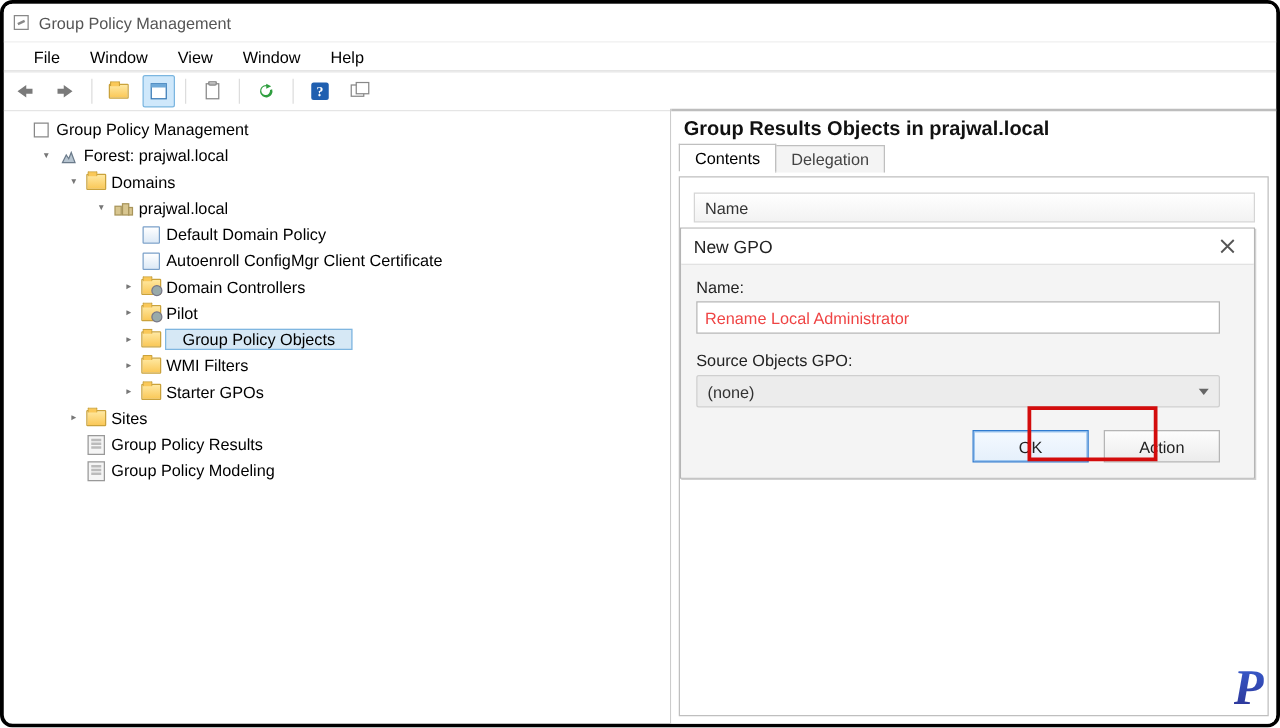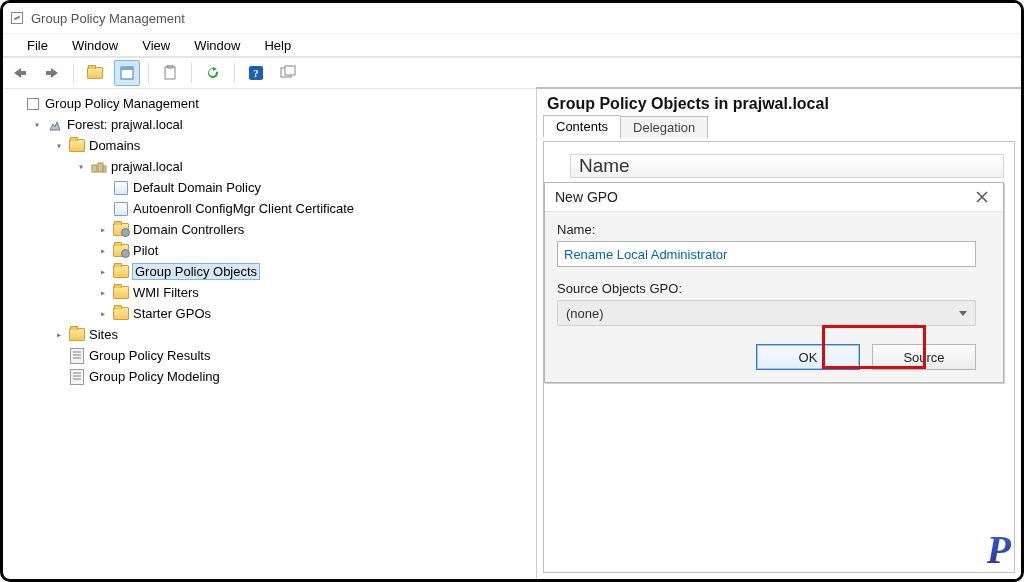--- a/index.html
+++ b/index.html
@@ -24,38 +24,38 @@
   .tree li{white-space:nowrap}
   .row{display:flex;align-items:center;height:21px;gap:4px}
   .toggle{width:12px;text-align:center;color:#777;font-size:10px;font-family:Consolas,monospace}
   .ticonsm{width:16px;height:16px;display:inline-flex;align-items:center;justify-content:center;flex:0 0 16px}
   .folder{width:15px;height:11px;background:linear-gradient(#ffe8a0,#fac858);border:1px solid #caa23b;border-radius:1px;position:relative}
   .folder:before{content:"";position:absolute;top:-3px;left:0;width:6px;height:3px;background:#fac858;border:1px solid #caa23b;border-bottom:none;border-radius:1px 1px 0 0}
   .folder.gear:after{content:"";position:absolute;right:-2px;bottom:-2px;width:7px;height:7px;border-radius:50%;background:#9aa;border:1px solid #778}
   .scroll{width:12px;height:12px;border:1px solid #7aa0c9;background:linear-gradient(#fff,#dce9f6);border-radius:1px}
   .doc{width:12px;height:14px;border:1px solid #999;background:#f5f5f5;position:relative}
   .doc:after{content:"";position:absolute;left:2px;top:2px;right:2px;height:2px;background:#bbb;box-shadow:0 3px 0 #bbb,0 6px 0 #bbb}
-  .lbl.selected{background:#d6e8f5;border:1px solid #7fb6e0;padding:0 2px;margin-left:-1px}
+  .lbl.selected{background:#d6e8f5;border:1px solid #7fb6e0;padding:0 13px;margin-left:-1px}
   .right-head{padding:6px 8px 2px 10px;font-size:16px;font-weight:bold;color:#111}
   .tabs{display:flex;align-items:flex-start;padding-left:6px;height:26px}
   .tab{padding:3px 12px;border:1px solid #bfbfbf;border-bottom:none;background:#fff;font-size:13px;margin-right:-1px;position:relative}
   .tab.inactive{background:#f4f4f4;color:#444;top:1px}
   .tab.activeT{background:#fff;top:0;z-index:2}
   .tabpanel{border:1px solid #bfbfbf;margin:0 6px 6px 6px;flex:1;background:#fff;position:relative}
-  .list-hdr{position:absolute;left:26px;right:10px;top:12px;height:22px;border:1px solid #d5d5d5;background:linear-gradient(#fff,#f2f2f2);display:flex;align-items:center;padding:0 8px;font-size:19px;color:#333}
+  .list-hdr{position:absolute;left:11px;right:10px;top:12px;height:22px;border:1px solid #d5d5d5;background:linear-gradient(#fff,#f2f2f2);display:flex;align-items:center;padding:0 8px;font-size:13px;color:#333}
   .dialog{position:absolute;left:0;right:10px;top:40px;background:#fff;border:1px solid #b5b5b5;box-shadow:1px 1px 0 #d0d0d0}
   .dlg-title{display:flex;align-items:center;justify-content:space-between;height:28px;padding:0 10px;background:#fff;font-size:14px;color:#222}
   .dlg-title .x{width:22px;height:22px;display:flex;align-items:center;justify-content:center;color:#555;font-size:15px}
   .dlg-body{background:#f4f4f4;border-top:1px solid #e2e2e2;padding:10px 27px 12px 12px}
   .fld-label{font-size:13px;color:#222;margin-bottom:4px}
-  .fld-input{width:100%;box-sizing:border-box;height:26px;border:1px solid #b5b5b5;padding:0 6px;font-family:inherit;font-size:13px;background:#fff;color:#0369a1}
+  .fld-input{width:100%;box-sizing:border-box;height:26px;border:1px solid #b5b5b5;padding:0 6px;font-family:inherit;font-size:13px;background:#fff;color:#ef4444}
   .fld-select{width:100%;box-sizing:border-box;height:26px;border:1px solid #cfcfcf;background:#ececec;border-radius:2px;display:flex;align-items:center;justify-content:space-between;padding:0 8px;color:#333;font-size:13px}
   .caret{width:0;height:0;border-left:4px solid transparent;border-right:4px solid transparent;border-top:5px solid #666}
   .btnrow{display:flex;justify-content:flex-end;gap:12px;margin-top:18px}
-  .btn{width:104px;height:26px;border:1px solid #b5b5b5;background:linear-gradient(#fdfdfd,#ececec);font-family:inherit;font-size:13px;color:#222}
+  .btn{width:93px;height:26px;border:1px solid #b5b5b5;background:linear-gradient(#fdfdfd,#ececec);font-family:inherit;font-size:13px;color:#222}
   .btn.primary{border:1px solid #2f7bd0;box-shadow:inset 0 0 0 1px #9cc5ef;background:linear-gradient(#f4f9ff,#e5f0fb)}
   .hl{position:absolute;border:3px solid #d30c0c;pointer-events:none}
   .hl.ok{left:50%;transform:translateX(48px);bottom:13px;width:98px;height:38px}
   .brand{position:absolute;right:10px;bottom:6px;font-family:Georgia,serif;font-size:40px;font-weight:bold;font-style:italic;background:linear-gradient(#3a62d6,#2b2f8e);-webkit-background-clip:text;background-clip:text;color:transparent}
   svg{display:block}
 </style>
 </head>
 <body>
 
 <div class="frame">
@@ -269,21 +269,21 @@
                     </li>
                 </ul>
               </li>
             </ul>
           </li>
         </ul>
       </div>
     </div>
 
     <div class="right-pane">
-      <div class="right-head">Group Policy Objects in prajwal.local</div>
+      <div class="right-head">Group Results Objects in prajwal.local</div>
       <div class="tabs">
         <div class="tab activeT">Contents</div>
         <div class="tab inactive">Delegation</div>
       </div>
       <div class="tabpanel">
         <div class="list-hdr">Name</div>
 
         <div class="dialog">
           <div class="dlg-title">
             <span>New GPO</span>
@@ -297,21 +297,21 @@
             <div class="fld-label">Name:</div>
             <input class="fld-input" value="Rename Local Administrator" style="">
             <div style="height:14px"></div>
             <div class="fld-label">Source Objects GPO:</div>
             <div class="fld-select">
               <span>(none)</span>
               <span class="caret"></span>
             </div>
             <div class="btnrow">
               <button class="btn primary">OK</button>
-              <button class="btn">Source</button>
+              <button class="btn">Action</button>
             </div>
           </div>
           <div class="hl ok"></div>
         </div>
       </div>
     </div>
   </div>
 
   <div class="brand">P</div>
 </div>

